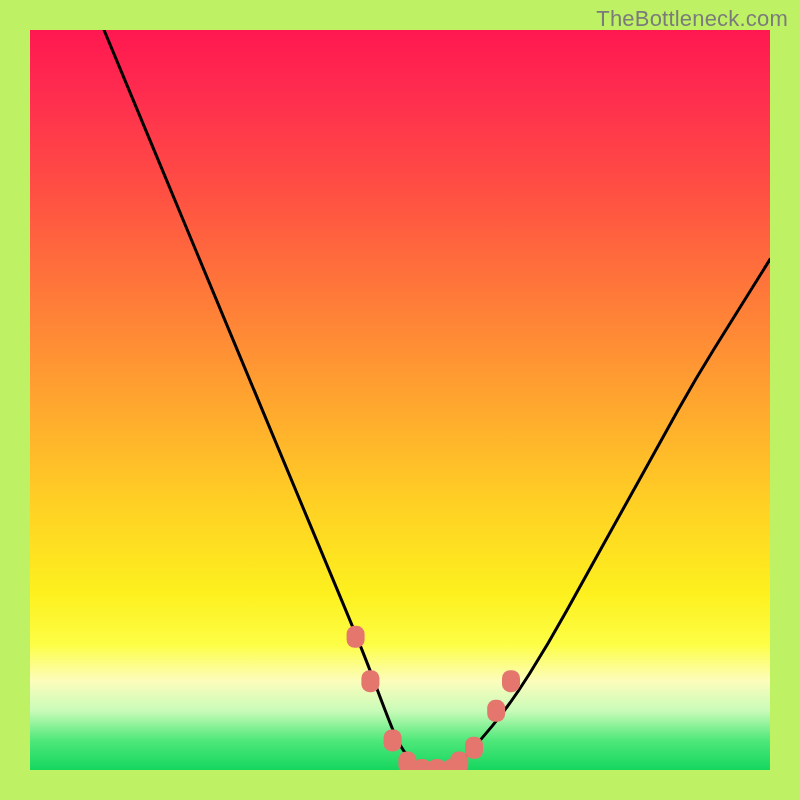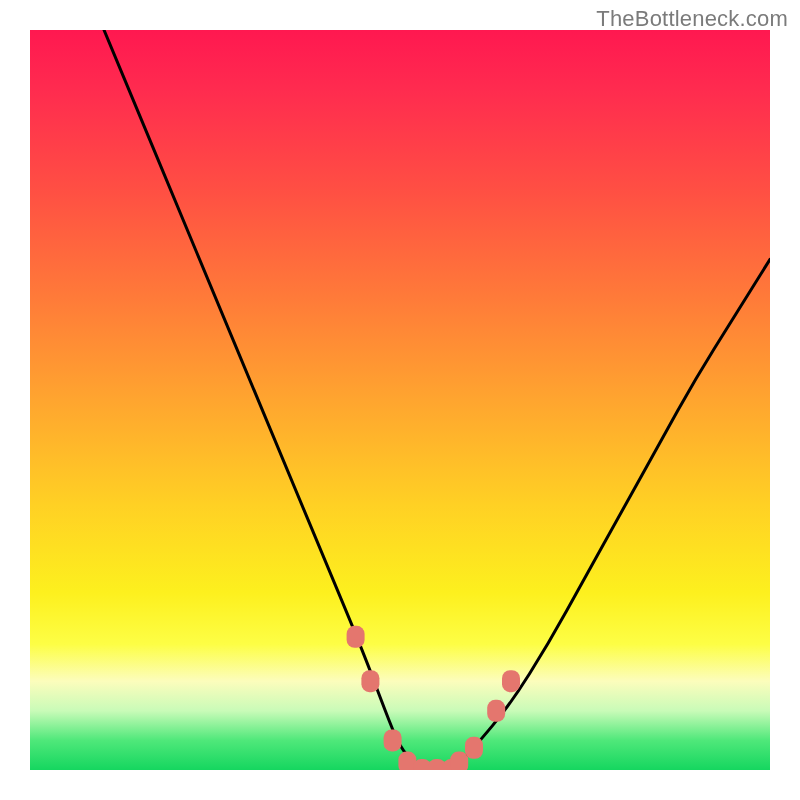--- a/index.html
+++ b/index.html
@@ -7,21 +7,21 @@
     padding: 0;
     width: 800px;
     height: 800px;
     overflow: hidden;
     background: #000;
     font-family: Arial, Helvetica, sans-serif;
   }
   .outer {
     width: 800px;
     height: 800px;
-    background: #ffffff;
+    background: #bef264;
     position: relative;
   }
   .plot {
     position: absolute;
     left: 30px;
     top: 30px;
     width: 740px;
     height: 740px;
     background: linear-gradient(to bottom,
       #ff1850 0%,

